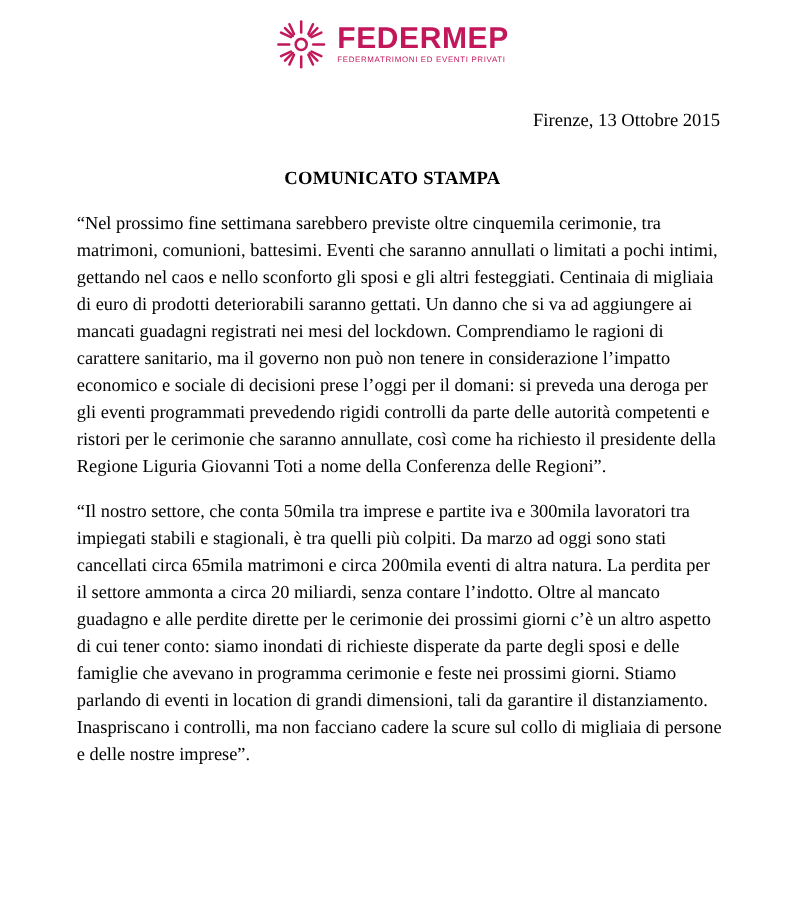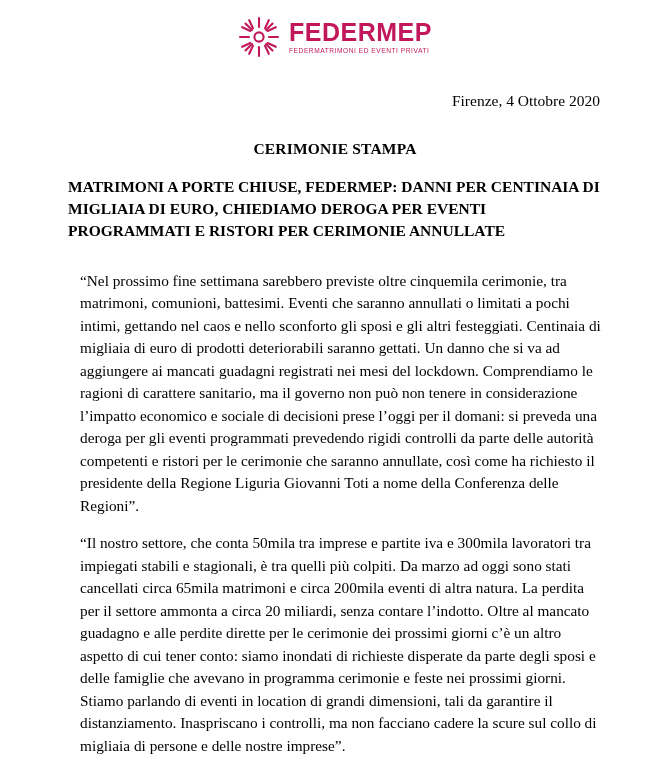--- a/index.html
+++ b/index.html
@@ -11,21 +11,21 @@
     width: 667px;
     height: 763px;
     font-family: "Liberation Serif", serif;
     color: #000000;
     overflow: hidden;
   }
   .page {
     width: 654px;
     height: 763px;
     box-sizing: border-box;
-    padding: 10px 52px 0 68px;
+    padding: 10px 52px 0 52px;
     position: relative;
   }
 
   
   .logo-block {
     display: flex;
     align-items: center;
     justify-content: center;
     gap: 9px;
     margin-top: 6px;
@@ -120,22 +120,21 @@
         </g>
         <circle cx="21" cy="21" r="4.6" fill="none" stroke="#c2185b" stroke-width="2.1"></circle>
       </svg>
     </span>
     <span class="logo-text">
       <span class="logo-name">FEDERMEP</span>
       <span class="logo-tag">FEDERMATRIMONI ED EVENTI PRIVATI</span>
     </span>
   </div>
 
-  <div class="date-line">Firenze, 4 Ottobre 2020</div>
+  <div class="date-line">Firenze, 13 Ottobre 2015</div>
 
-  <div class="doc-kicker">CERIMONIE STAMPA</div>
+  <div class="doc-kicker">COMUNICATO STAMPA</div>
 
-  <div class="doc-headline">MATRIMONI A PORTE CHIUSE, FEDERMEP: DANNI PER CENTINAIA DI MIGLIAIA DI EURO, CHIEDIAMO DEROGA PER EVENTI PROGRAMMATI E RISTORI PER CERIMONIE ANNULLATE</div>
 
   <p class="body-par">“Nel prossimo fine settimana sarebbero previste oltre cinquemila cerimonie, tra matrimoni, comunioni, battesimi. Eventi che saranno annullati o limitati a pochi intimi, gettando nel caos e nello sconforto gli sposi e gli altri festeggiati. Centinaia di migliaia di euro di prodotti deteriorabili saranno gettati. Un danno che si va ad aggiungere ai mancati guadagni registrati nei mesi del lockdown. Comprendiamo le ragioni di carattere sanitario, ma il governo non può non tenere in considerazione l’impatto economico e sociale di decisioni prese l’oggi per il domani: si preveda una deroga per gli eventi programmati prevedendo rigidi controlli da parte delle autorità competenti e ristori per le cerimonie che saranno annullate, così come ha richiesto il presidente della Regione Liguria Giovanni Toti a nome della Conferenza delle Regioni”.</p>
   <p class="body-par">“Il nostro settore, che conta 50mila tra imprese e partite iva e 300mila lavoratori tra impiegati stabili e stagionali, è tra quelli più colpiti. Da marzo ad oggi sono stati cancellati circa 65mila matrimoni e circa 200mila eventi di altra natura. La perdita per il settore ammonta a circa 20 miliardi, senza contare l’indotto. Oltre al mancato guadagno e alle perdite dirette per le cerimonie dei prossimi giorni c’è un altro aspetto di cui tener conto: siamo inondati di richieste disperate da parte degli sposi e delle famiglie che avevano in programma cerimonie e feste nei prossimi giorni. Stiamo parlando di eventi in location di grandi dimensioni, tali da garantire il distanziamento. Inaspriscano i controlli, ma non facciano cadere la scure sul collo di migliaia di persone e delle nostre imprese”.</p>
 
 </div>
 
 </body></html>

